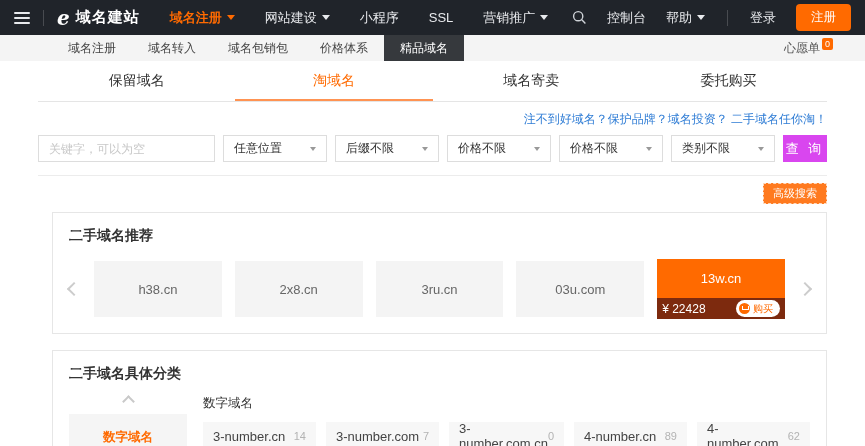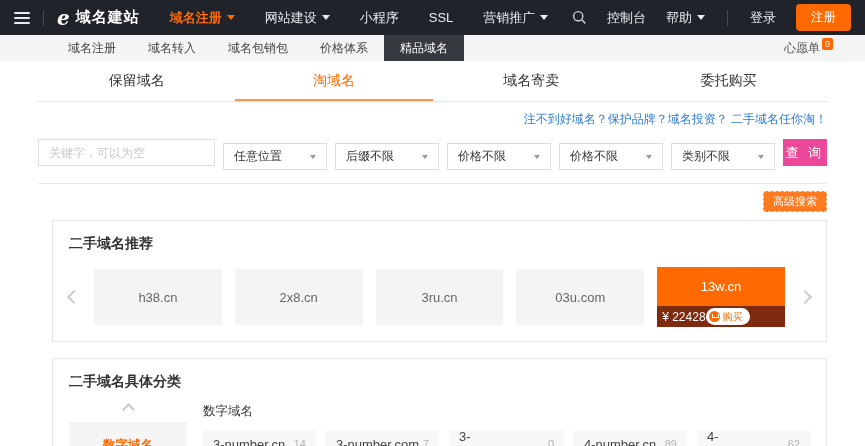--- a/index.html
+++ b/index.html
@@ -40,44 +40,44 @@
   .tab.active { color:#ff6a00; border-bottom-color:#ff9352; }
 
   
   .promo { text-align:right; font-size:12px; color:#2e7cd5; margin:9px 0 7px; cursor:pointer; }
 
   
   .search-row { display:flex; align-items:center; gap:8px; }
   .kw-input { flex:1; height:27px; border:1px solid #ddd; padding:0 10px; font-size:12px; color:#333; outline:none; }
   .kw-input::placeholder { color:#c8c8c8; }
   .filter-btn { height:27px; background:#fff; border:1px solid #ddd; font-size:12px; color:#333; padding:0 10px;
-    display:flex; align-items:center; gap:28px; cursor:pointer; white-space:nowrap;margin-top:8px; }
+    display:flex; align-items:center; gap:28px; cursor:pointer; white-space:nowrap; }
   .filter-btn .caret { border-top-color:#999; border-left-width:3.5px; border-right-width:3.5px; border-top-width:4.5px; }
-  .query-btn { width:92px; height:27px; background:#ec4899; color:#fff; border:none; font-size:13px; letter-spacing:3px; cursor:pointer; }
+  .query-btn { width:92px; height:27px; background:#d946ef; color:#fff; border:none; font-size:13px; letter-spacing:3px; cursor:pointer; }
 
   .hr { border-top:1px solid #ececec; margin-top:13px; }
   .adv-row { text-align:right; margin-top:7px; }
   .adv-tag { display:inline-block; background:#ff7a1f; border:1px dashed #ffd9bd; color:#fff; font-size:11px; padding:2px 9px; cursor:pointer; }
 
   
   .card { border:1px solid #e6e6e6; margin-left:14px; padding:14px 16px; background:#fff; }
   .card1 { margin-top:8px; }
   .card2 { margin-top:16px; padding-bottom:0; }
   .card-title { font-size:14px; font-weight:bold; color:#333; }
 
   
   .carousel { display:flex; align-items:center; margin-top:14px; gap:13px; }
   .arrow { width:10px; height:10px; border-left:2px solid #ccc; border-bottom:2px solid #ccc; cursor:pointer; flex:none; }
   .arrow.prev { transform:rotate(45deg); margin-right:2px; }
   .arrow.next { transform:rotate(225deg); margin-left:2px; }
   .c-item { flex:1; height:56px; background:#f4f4f4; display:flex; align-items:center; justify-content:center;
     font-size:13px; color:#666; cursor:pointer; }
   .c-item.hot { height:60px; background:#ff6a00; flex-direction:column; align-items:stretch; justify-content:flex-start; padding:0; }
   .hot-name { flex:1; display:flex; align-items:center; justify-content:center; color:#fff; font-size:13px; }
-  .hot-bar { height:21px; background:#7d2a0e; display:flex; align-items:center; justify-content:flex-start; padding:0 5px; }
+  .hot-bar { height:21px; background:#7d2a0e; display:flex; align-items:center; justify-content:space-between; padding:0 5px; }
   .hot-price { color:#fff; font-size:12px; }
   .buy-pill { background:#fff; border-radius:10px; display:flex; align-items:center; gap:3px; padding:1.5px 7px 1.5px 3px; cursor:pointer; border:none; }
   .buy-ico { width:11px; height:11px; border-radius:50%; background:#ff6a00; position:relative; }
   .buy-ico::after { content:""; position:absolute; left:3px; top:3px; width:5px; height:3px; border:1px solid #fff; border-top:none; }
   .buy-txt { color:#ff6a00; font-size:10px; }
 
   
   .cat-body { display:flex; margin-top:10px; }
   .cat-left { width:118px; flex:none; }
   .chev-up { width:9px; height:9px; border-left:2px solid #c9c9c9; border-top:2px solid #c9c9c9; transform:rotate(45deg);

